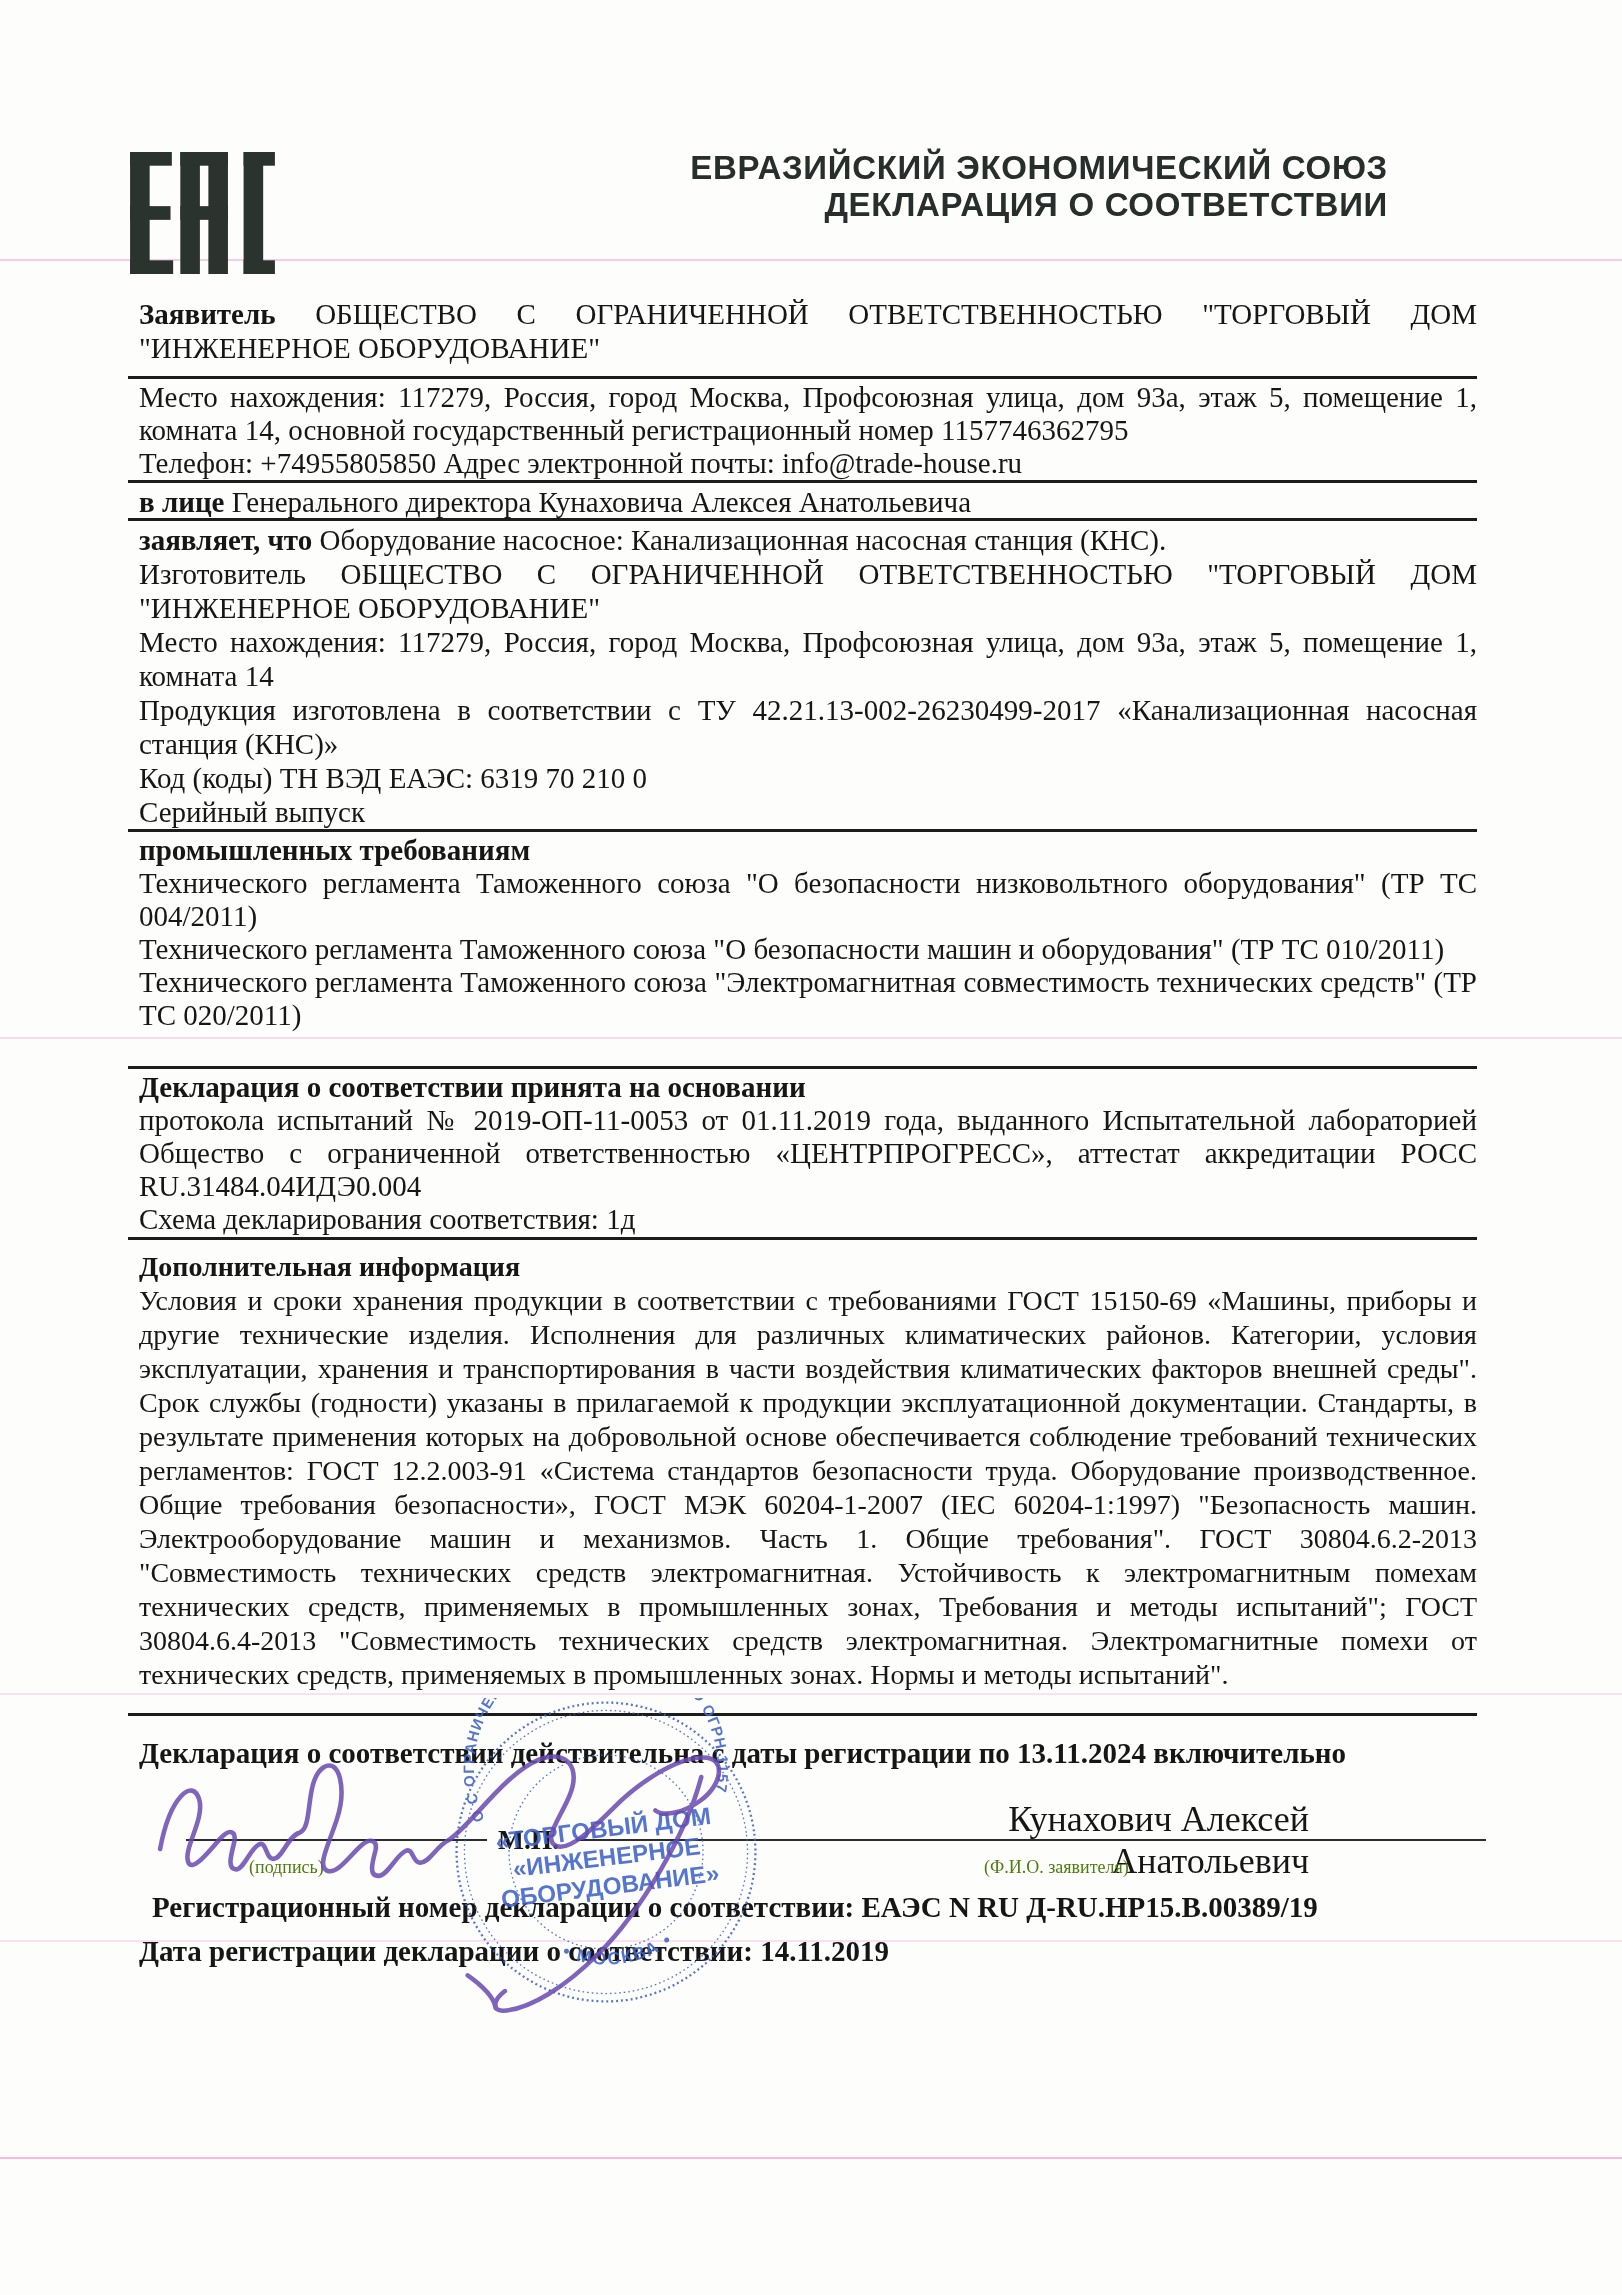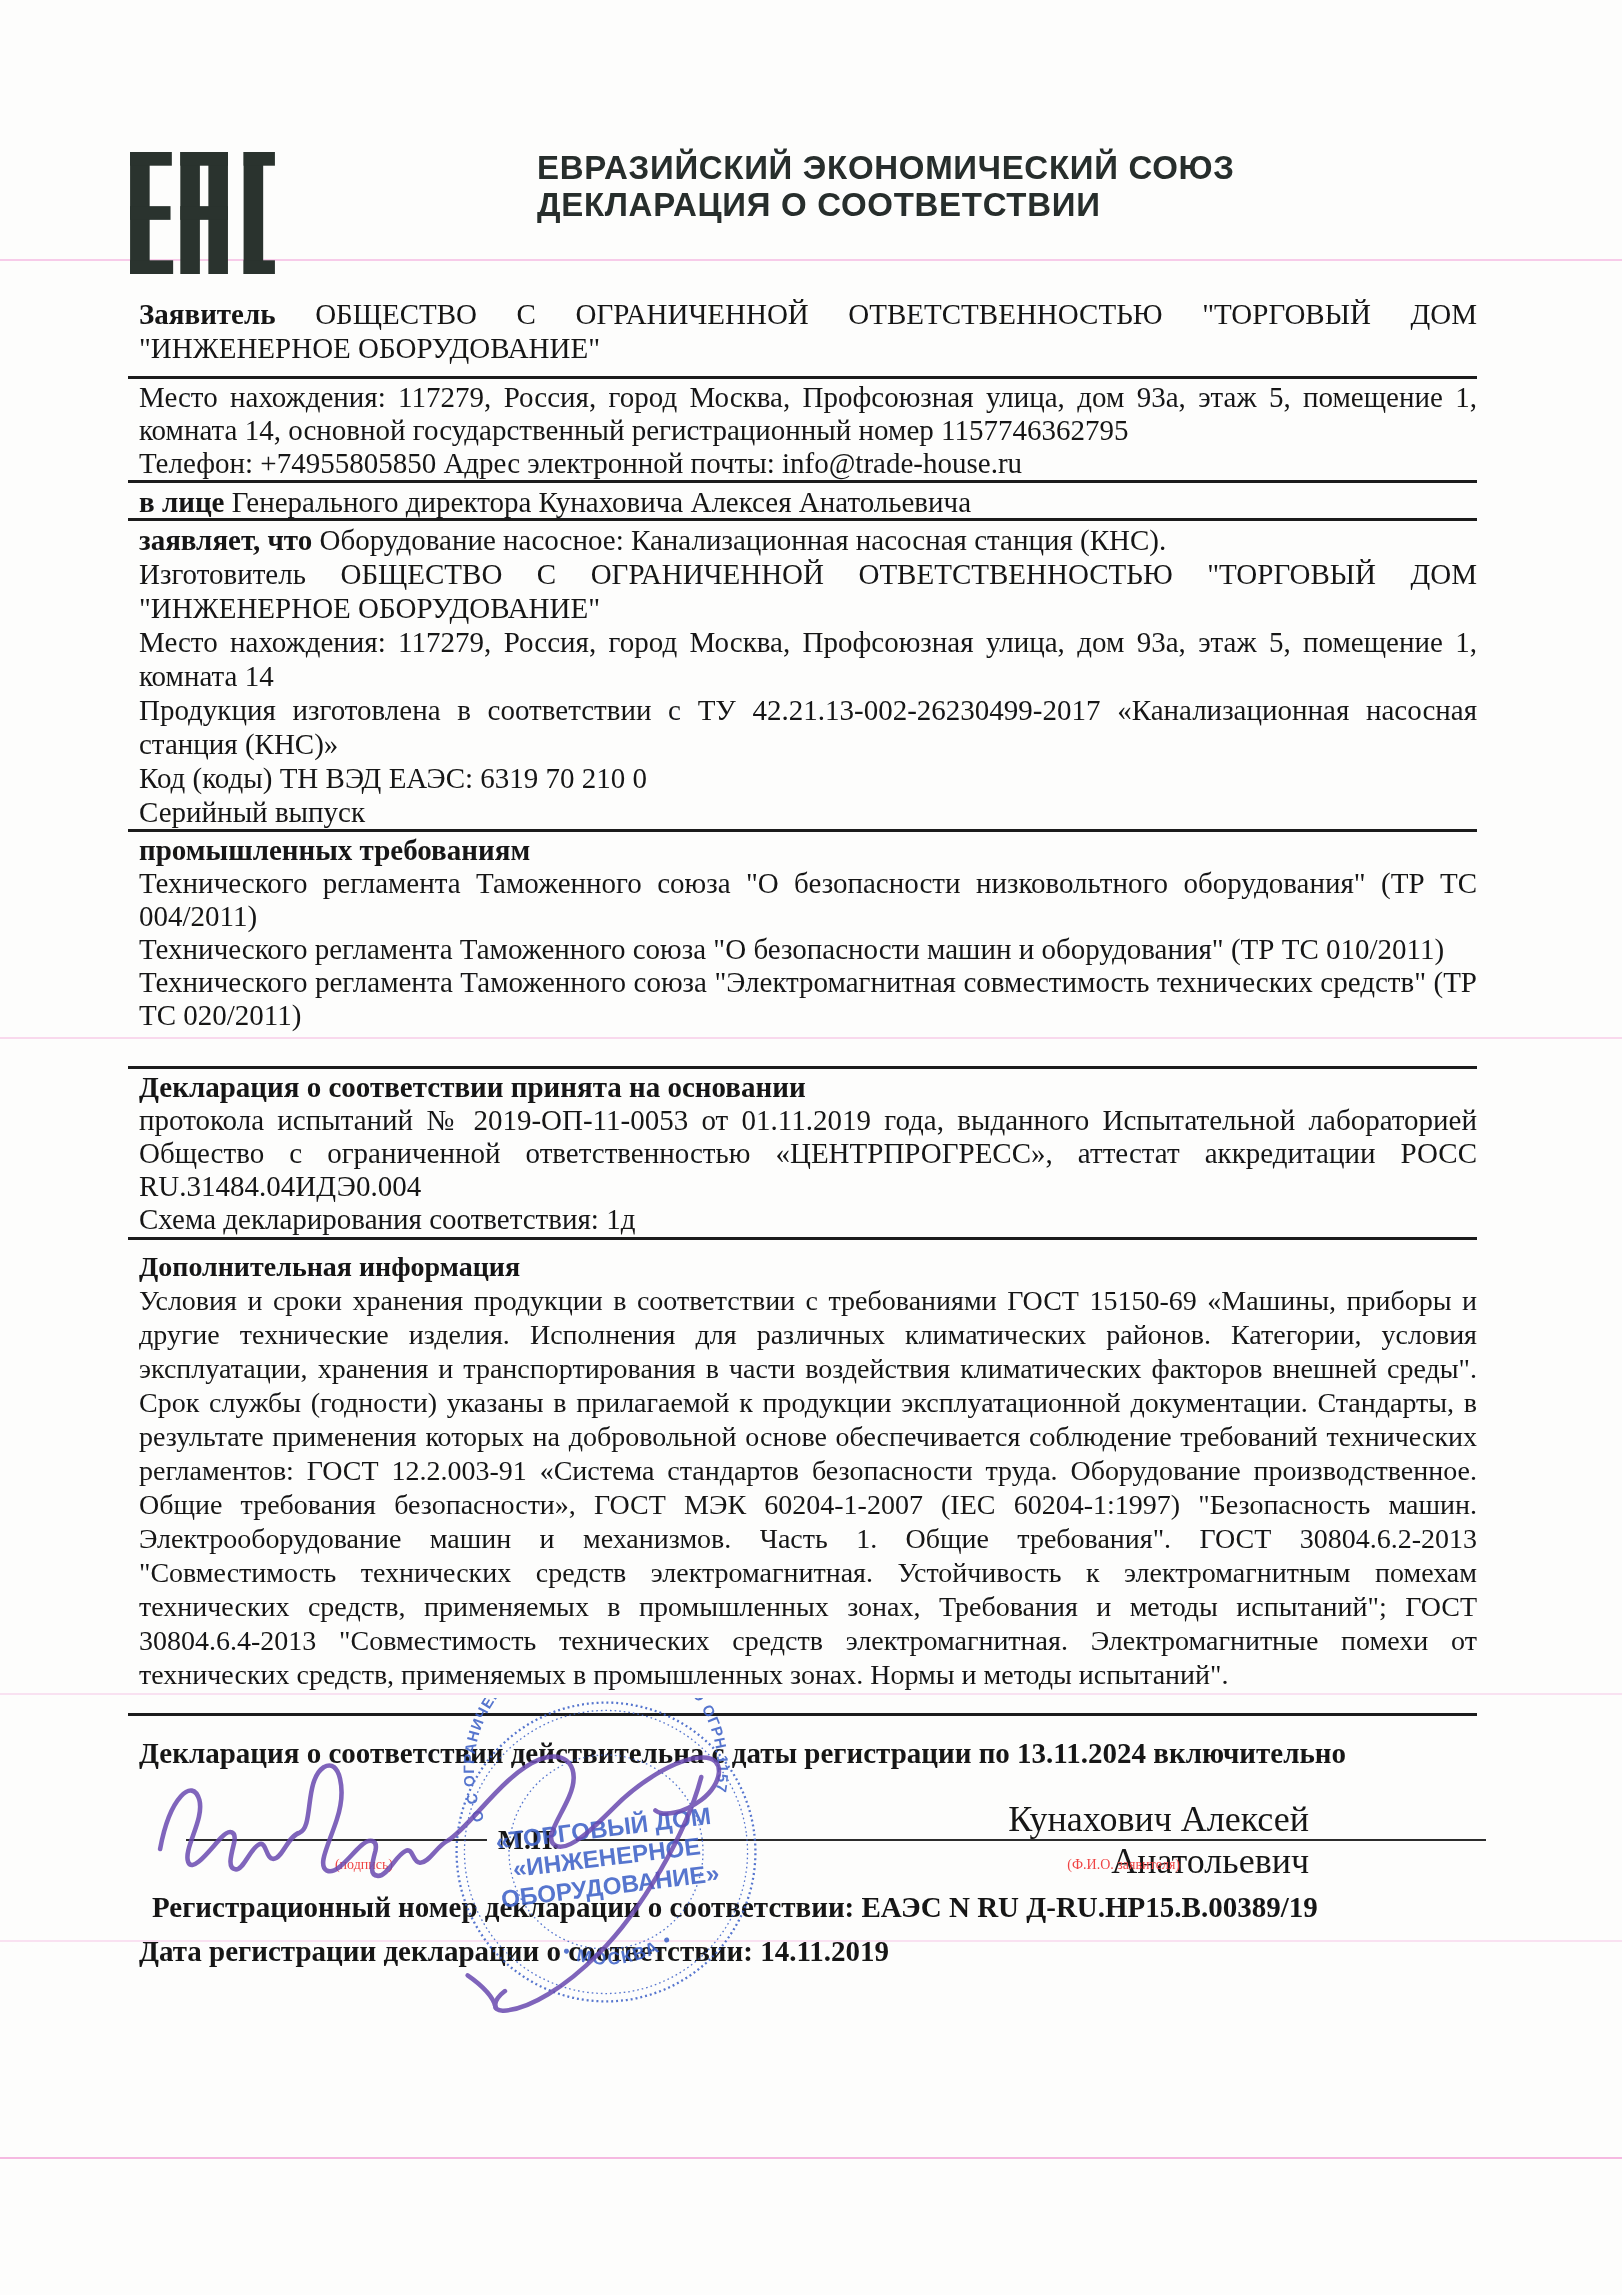--- a/index.html
+++ b/index.html
@@ -12,26 +12,26 @@
   .rule { position:absolute; left:128px; width:1349px; height:2.6px; background:#1c1c1c; }
   .rule.thick { height:3.3px; }
   .pink-line { position:absolute; left:0; width:1623px; height:2px; background:#f2a2d8; opacity:.5; }
   .txt { position:absolute; left:139px; width:1338px; font-size:29px; line-height:34px; }
   .txt p { margin:0; text-align:justify; }
   .lh50 p { line-height:33px; }
   .lh51 p { line-height:33px; }
   .lh515 p { line-height:34px; font-size:28px; }
   b { font-weight:bold; }
   .header-text {
-    position:absolute; left:537px; top:149px; width:851px; text-align:left;
+    position:absolute; left:537px; top:149px; width:851px; text-align:right;
     font-family:"Liberation Sans", sans-serif; font-weight:bold;
     font-size:33px; line-height:37px; letter-spacing:0.7px; color:#272e2c;
   }
   .sig-line { position:absolute; height:2px; background:#2c2c2c; }
-  .caption { position:absolute; font-size:14px; color:#ef4444; text-align:right; }
+  .caption { position:absolute; font-size:18px; color:#4d7c0f; text-align:left; }
   .mp { position:absolute; left:489px; top:1824px; width:79px; font-size:27.5px; font-weight:bold; text-align:center; }
   .fio { position:absolute; left:851px; top:1798px; width:458px; font-size:36px; text-align:right; }
   .regline { position:absolute; left:139px; width:1338px; font-size:29px; font-weight:bold; }
   .validity { position:absolute; left:139px; top:1737px; width:1338px; font-size:29px; font-weight:bold; }
   svg text { font-family:"Liberation Sans", sans-serif; }
 </style>
 </head>
 <body>
 
 <div class="page">

